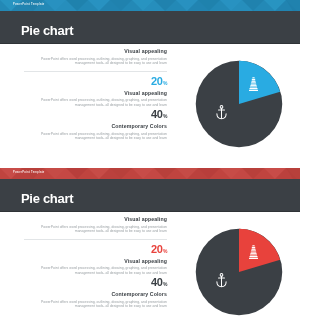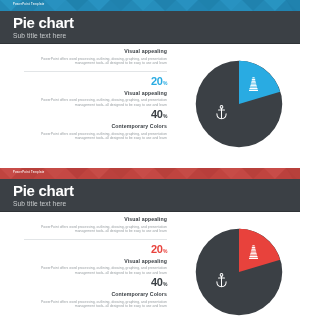--- a/index.html
+++ b/index.html
@@ -19,22 +19,22 @@
     color:rgba(255,255,255,.88);
     white-space:nowrap;font-weight:bold;
   }
 
   
   .title-bar{
     position:relative;height:33px;background:#3b4045;
     padding:4px 0 0 13px;box-sizing:border-box;
   }
   .slide-title{
-    font-size:15px;font-weight:bold;color:#ffffff;
-    letter-spacing:-.3px;line-height:15px;margin:0;
+    font-size:13px;font-weight:bold;color:#ffffff;
+    letter-spacing:-.3px;line-height:15px;margin:8px;
   }
   .slide-subtitle{
     font-size:6.6px;color:#c9ccce;letter-spacing:.1px;
     line-height:9px;margin:1px 0 0 0;font-weight:normal;
   }
   .bar-edge{position:absolute;left:0;right:0;bottom:0;height:1px;background:#2f3337;}
 
   
   .body{position:relative;height:124px;background:#ffffff;}
 

